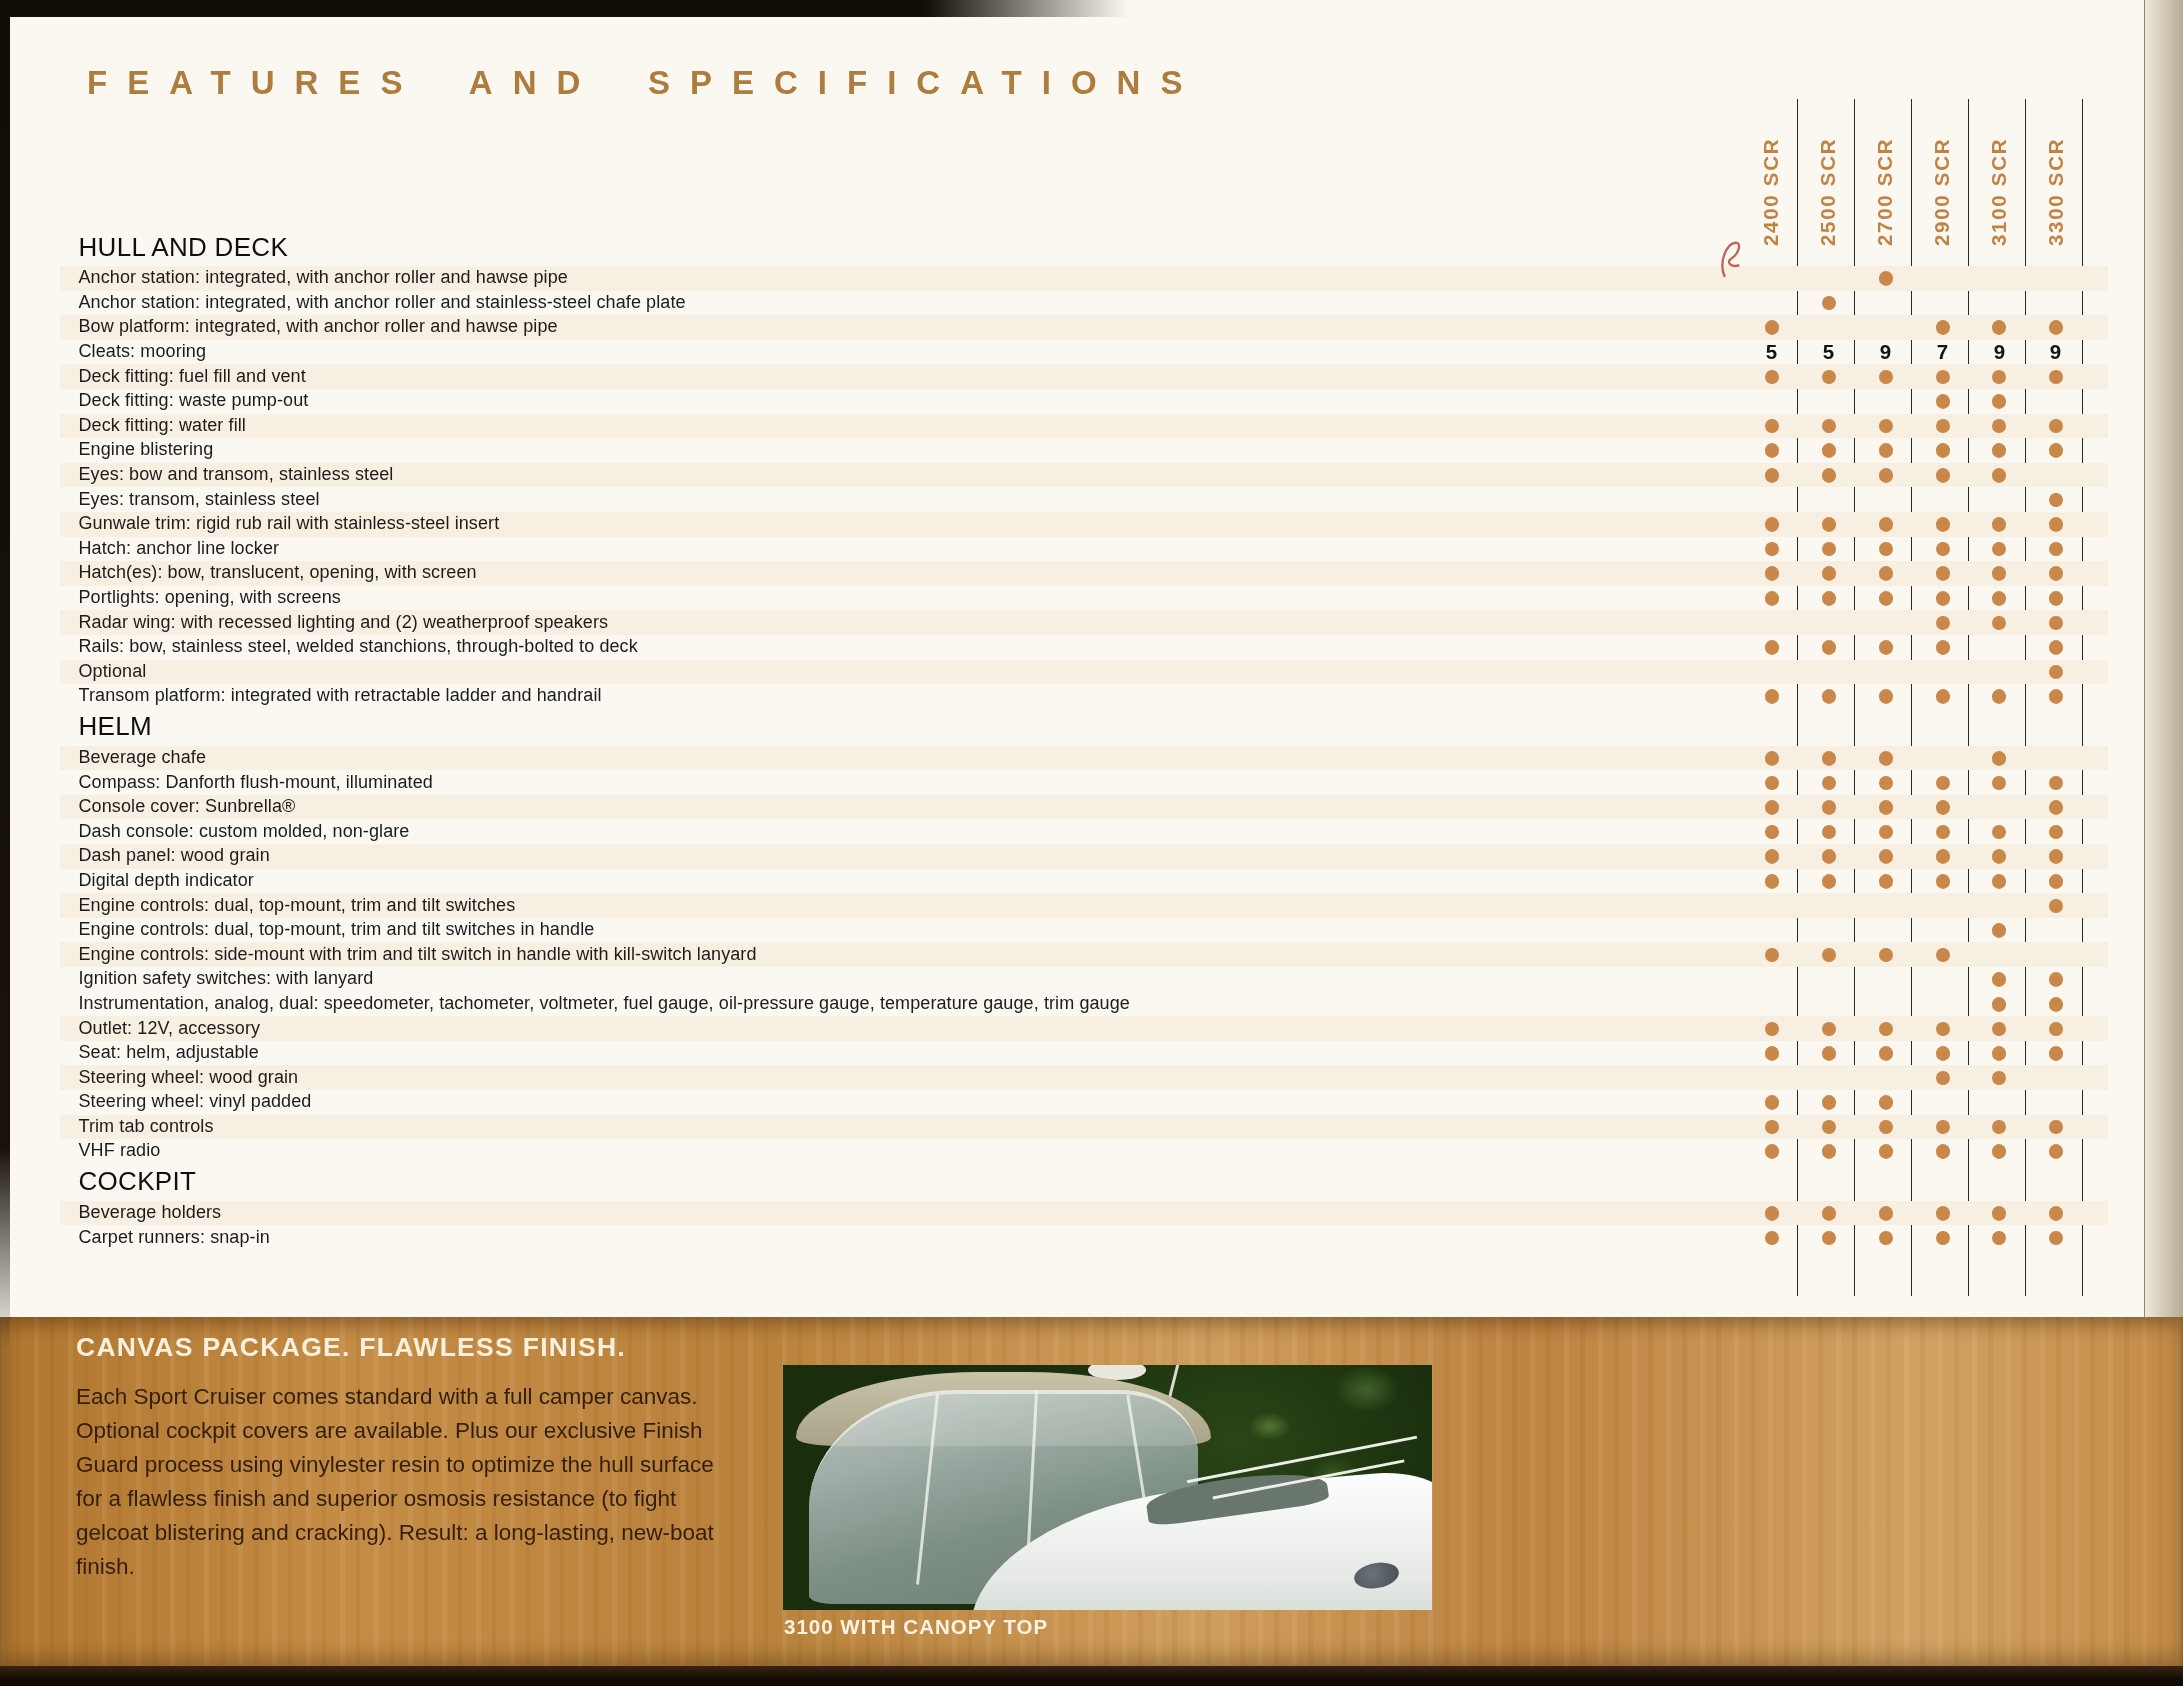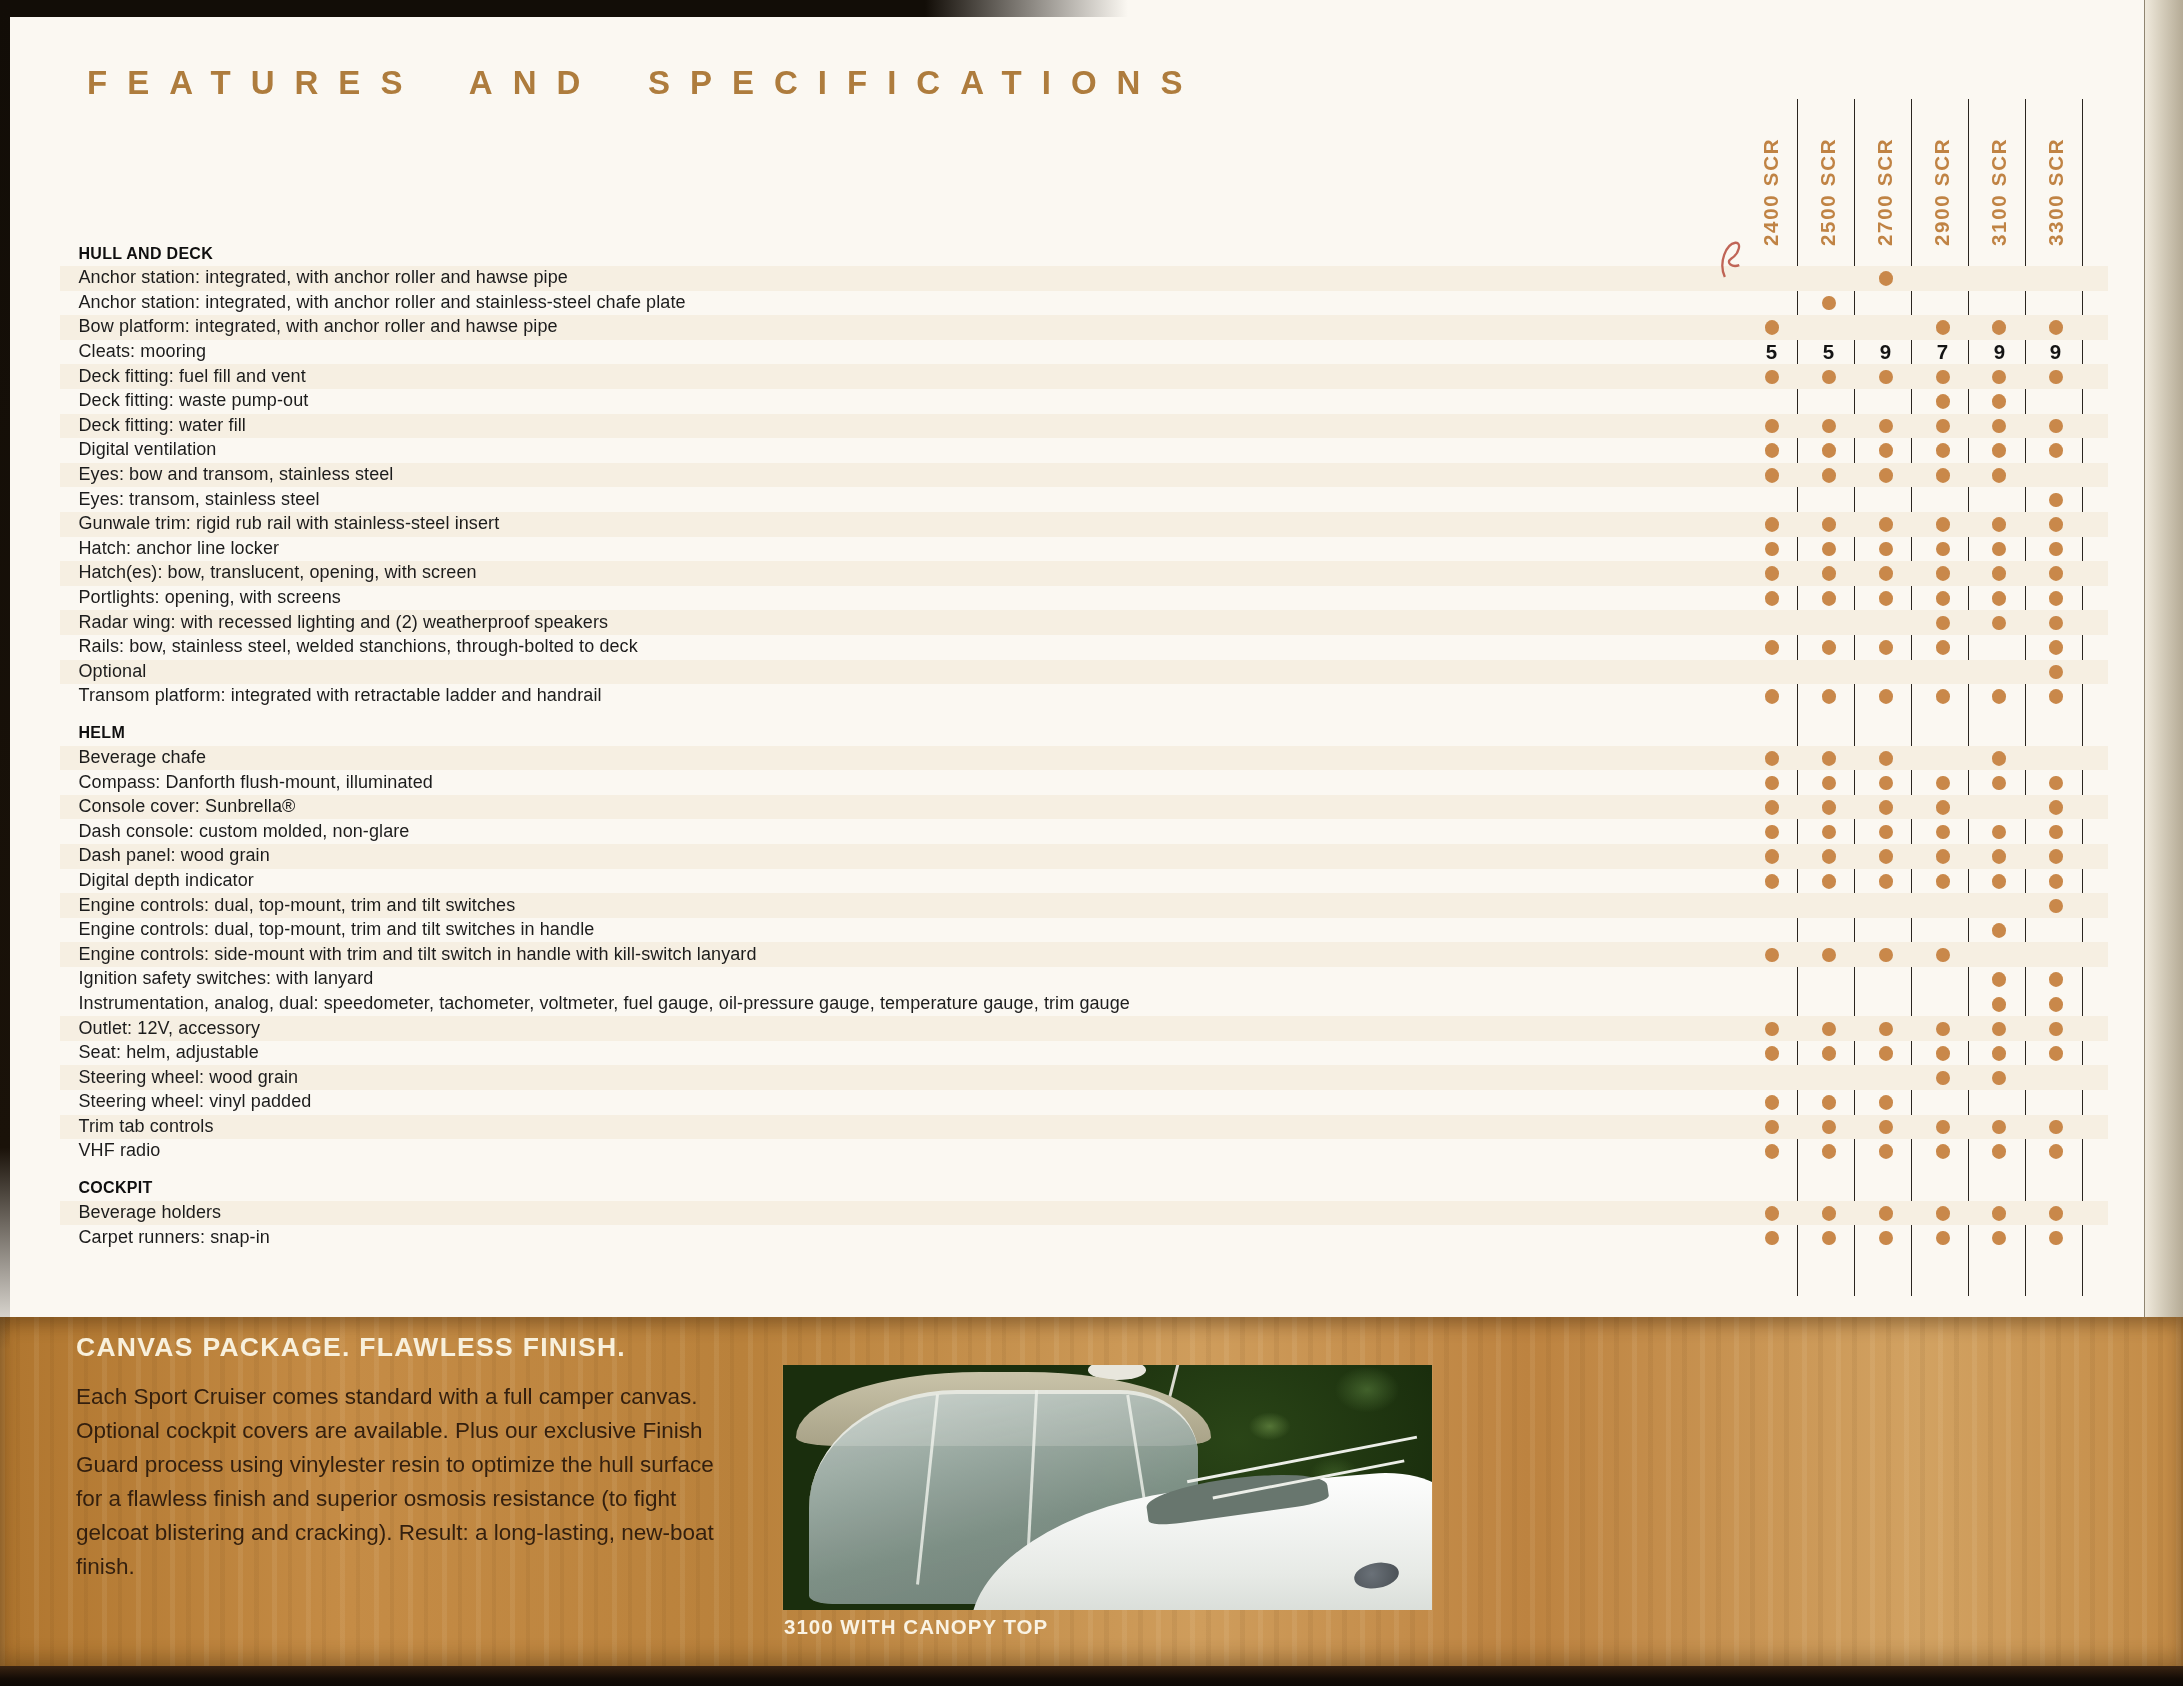--- a/index.html
+++ b/index.html
@@ -20,21 +20,21 @@
               color:#ae7c3d;letter-spacing:20px;word-spacing:18.5px;white-space:nowrap;}
   
   .col-header{position:absolute;top:66px;width:32px;height:180px;writing-mode:vertical-rl;
               transform:rotate(180deg);font-size:20.5px;font-weight:bold;color:#c08344;
               letter-spacing:1.7px;line-height:32px;white-space:nowrap;}
   .vline{position:absolute;top:99px;width:1.3px;height:1197px;background:#2b2620;}
   
   .spec-table{position:absolute;left:60px;top:233px;width:2048px;}
   .section-header{position:relative;height:37px;}
   .section-header.first{height:33px;}
-  .sh-label{position:absolute;left:18.5px;bottom:3.3px;font-size:16px;font-weight:bold;
+  .sh-label{position:absolute;left:18.5px;bottom:3.3px;font-size:26px;font-weight:normal;
             color:#0f0f0f;letter-spacing:0.3px;white-space:nowrap;text-align:right;}
   .row{position:relative;height:24.6px;}
   .row.shaded{background:#f6efe2;}
   .row-label{position:absolute;left:18.5px;top:50%;transform:translateY(-52%);font-size:18px;
              color:#1c1c1c;letter-spacing:0.1px;white-space:nowrap;}
   .dot{position:absolute;top:5.3px;width:14px;height:14.6px;border-radius:50%;background:#c9884a;}
   .num{position:absolute;top:0.7px;width:29px;text-align:center;font-size:20.5px;font-weight:bold;
        color:#141414;}
   
   .scribble{position:absolute;left:1713px;top:236px;}
@@ -146,21 +146,21 @@
       <div class="row shaded">
         <span class="row-label">Deck fitting: water fill</span>
         <span class="dot" style="left: 1705px; background: rgb(201, 136, 74);"></span>
         <span class="dot" style="left: 1762px; background: rgb(201, 136, 74);"></span>
         <span class="dot" style="left: 1819px; background: rgb(201, 136, 74);"></span>
         <span class="dot" style="left: 1876px; background: rgb(201, 136, 74);"></span>
         <span class="dot" style="left: 1932px; background: rgb(201, 136, 74);"></span>
         <span class="dot" style="left: 1989px; background: rgb(201, 136, 74);"></span>
       </div>
       <div class="row">
-        <span class="row-label">Digital ventilation</span>
+        <span class="row-label">Engine blistering</span>
         <span class="dot" style="left: 1705px; background: rgb(201, 136, 74);"></span>
         <span class="dot" style="left: 1762px; background: rgb(201, 136, 74);"></span>
         <span class="dot" style="left: 1819px; background: rgb(201, 136, 74);"></span>
         <span class="dot" style="left: 1876px; background: rgb(201, 136, 74);"></span>
         <span class="dot" style="left: 1932px; background: rgb(201, 136, 74);"></span>
         <span class="dot" style="left: 1989px; background: rgb(201, 136, 74);"></span>
       </div>
       <div class="row shaded">
         <span class="row-label">Eyes: bow and transom, stainless steel</span>
         <span class="dot" style="left: 1705px; background: rgb(201, 136, 74);"></span>

